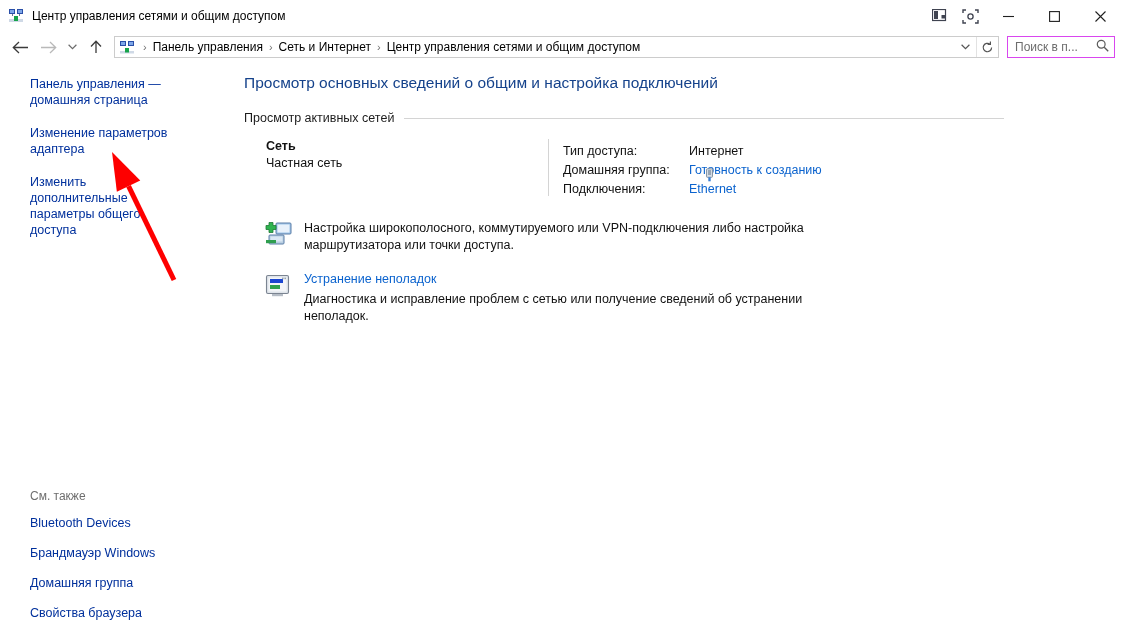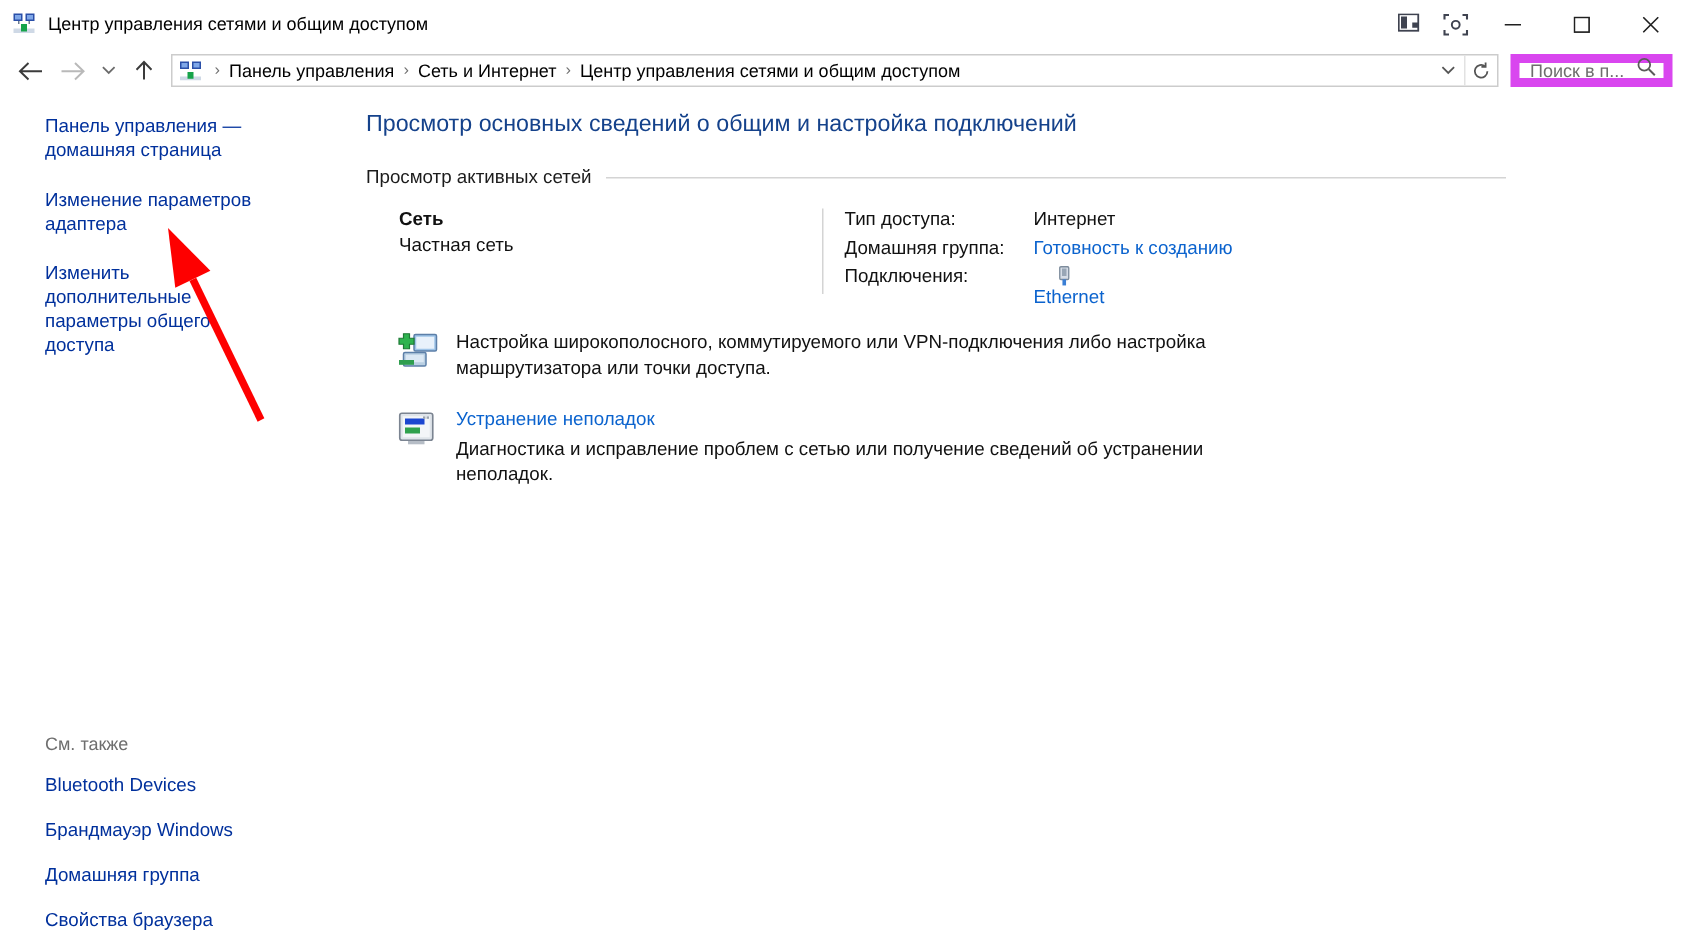--- a/index.html
+++ b/index.html
@@ -106,21 +106,21 @@
     width: 22px; height: 20px;
     display: flex; align-items: center; justify-content: center;
     color: #555;
     flex: 0 0 auto;
   }
   .addr-refresh { border-left: 1px solid #e2e2e2; }
 
   .searchbox {
     width: 108px;
     height: 22px;
-    border: 6px solid #d946ef;
+    border: 1px solid #d946ef;
     margin-left: 8px;
     display: flex;
     align-items: center;
     justify-content: space-between;
     padding: 0 5px 0 7px;
     flex: 0 0 auto;
   }
   .search-ph {
     font-size: 12px;
     color: #6d6d6d;
@@ -221,21 +221,21 @@
     font-size: 12.5px;
     color: #111;
   }
   .net-right {
     flex: 0 0 auto;
     border-left: 1px solid #d4d4d4;
     padding-left: 14px;
   }
   .net-row {
     display: flex;
-    align-items: flex-start;
+    align-items: flex-end;
     height: 19px;
     font-size: 12.5px;
   }
   .net-label {
     width: 126px;
     flex: 0 0 126px;
     color: #111;
   }
   .net-value { color: #111; }
   .net-value.link { color: #0b63ce; }

